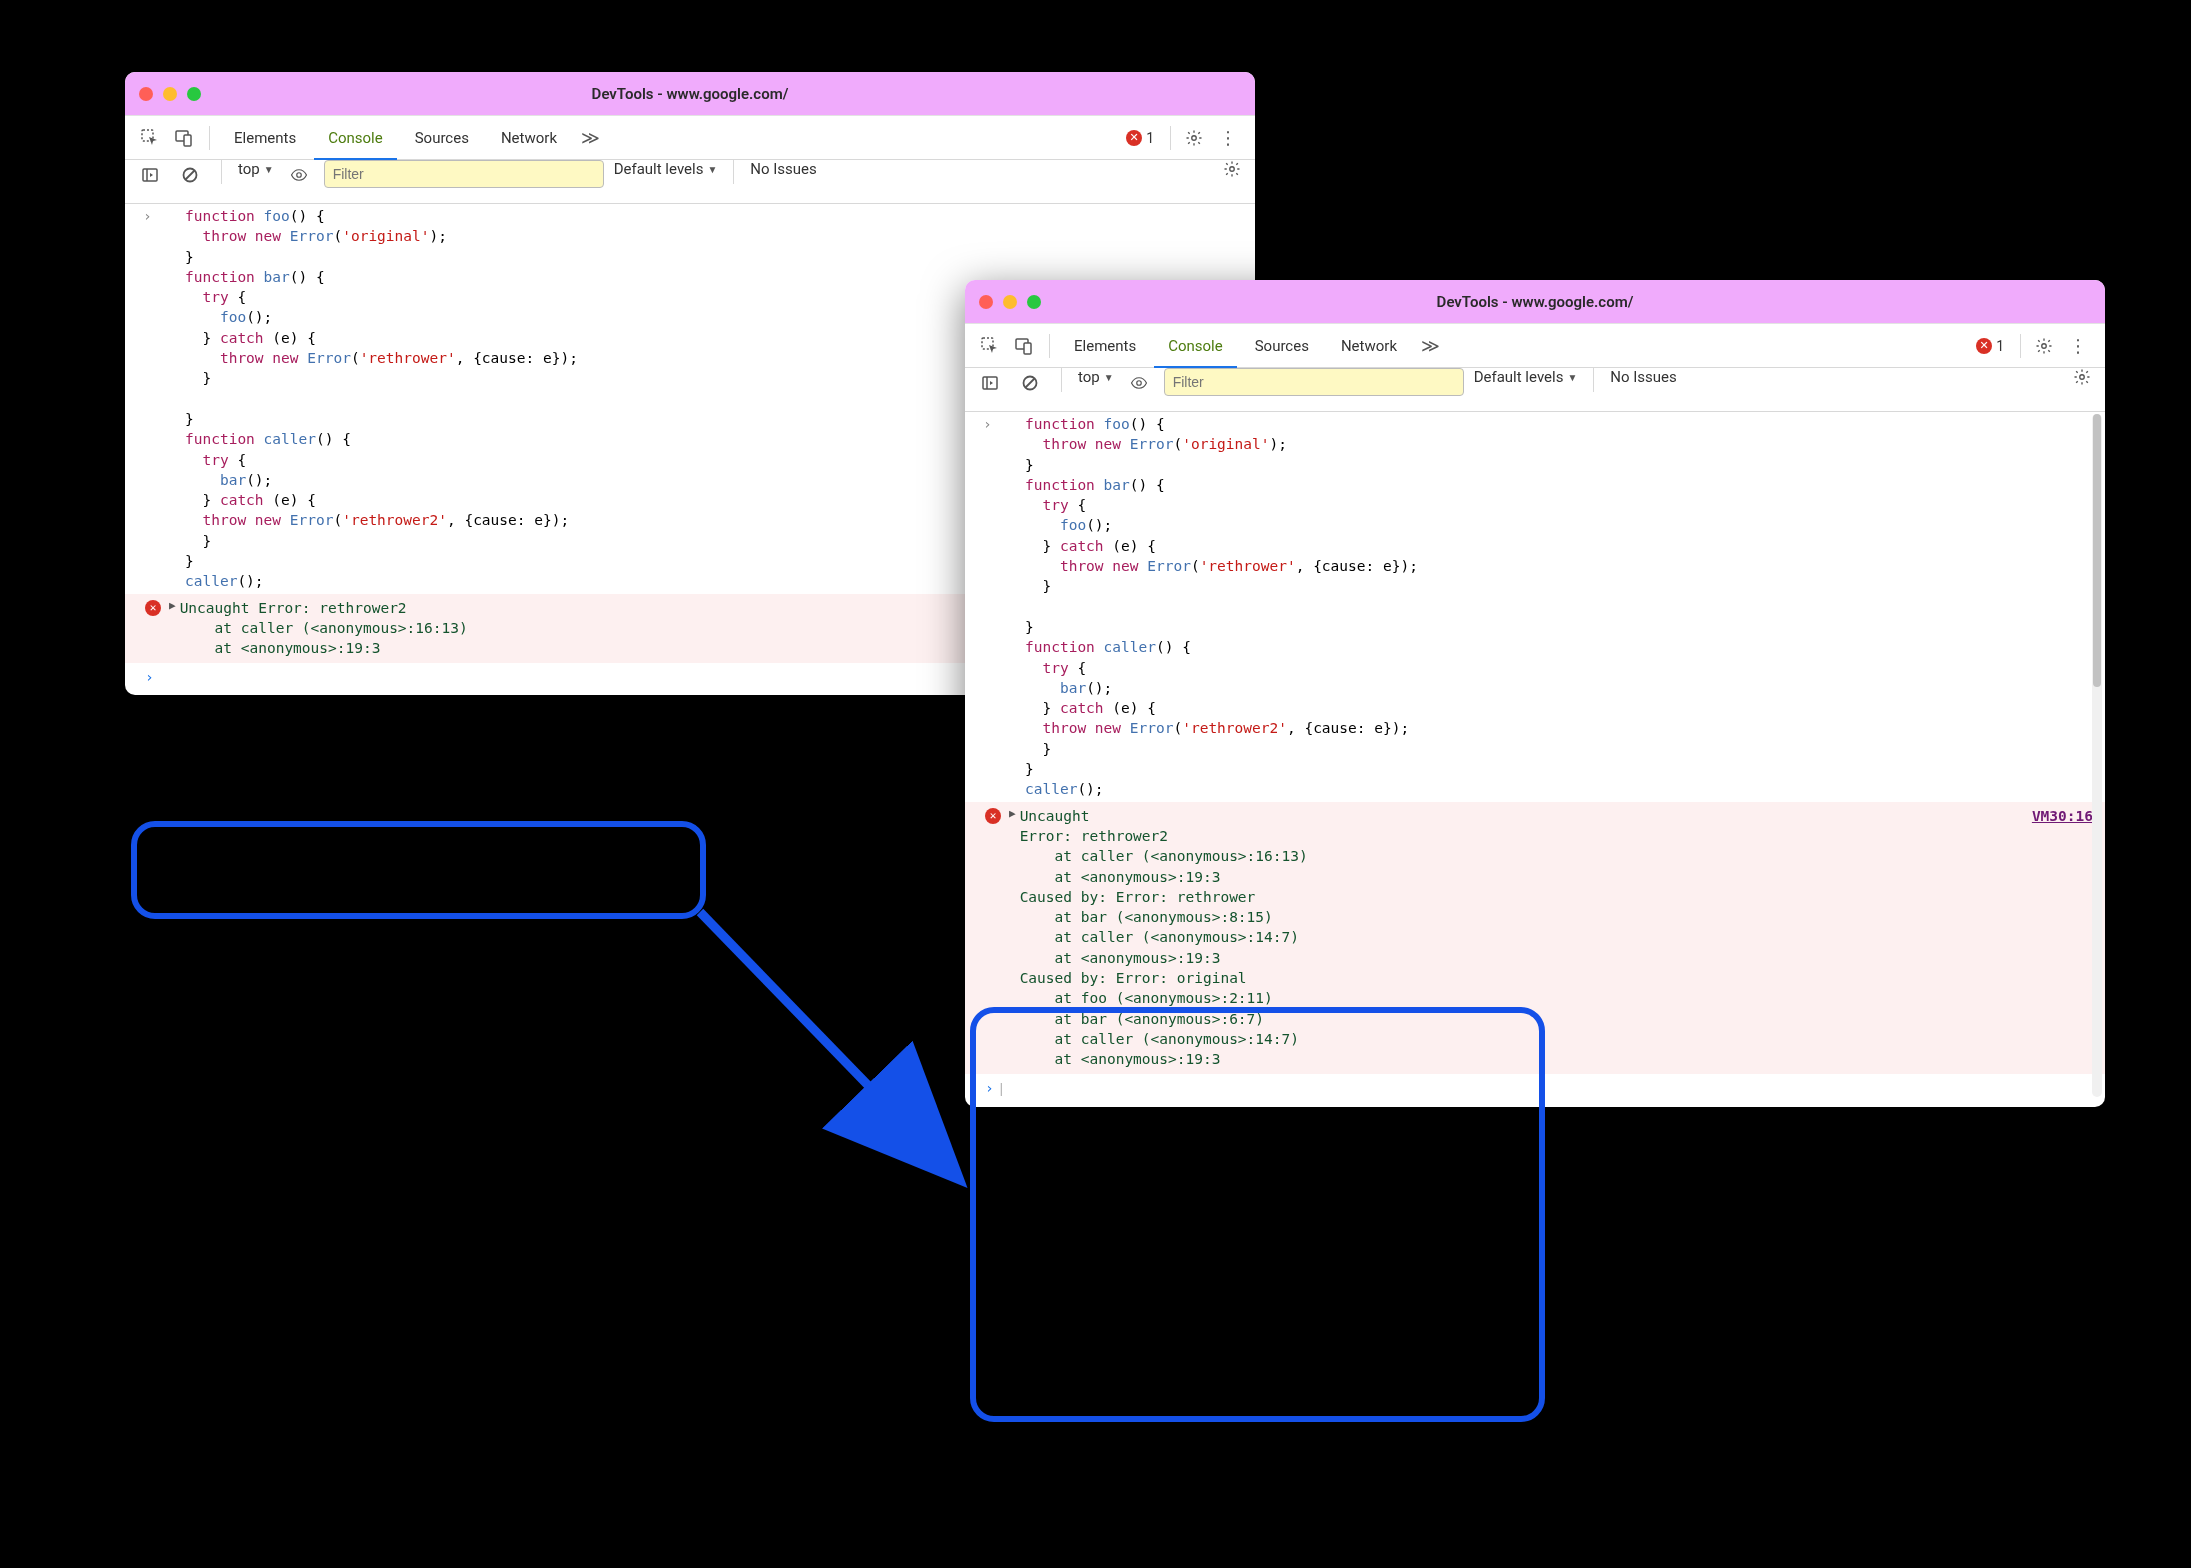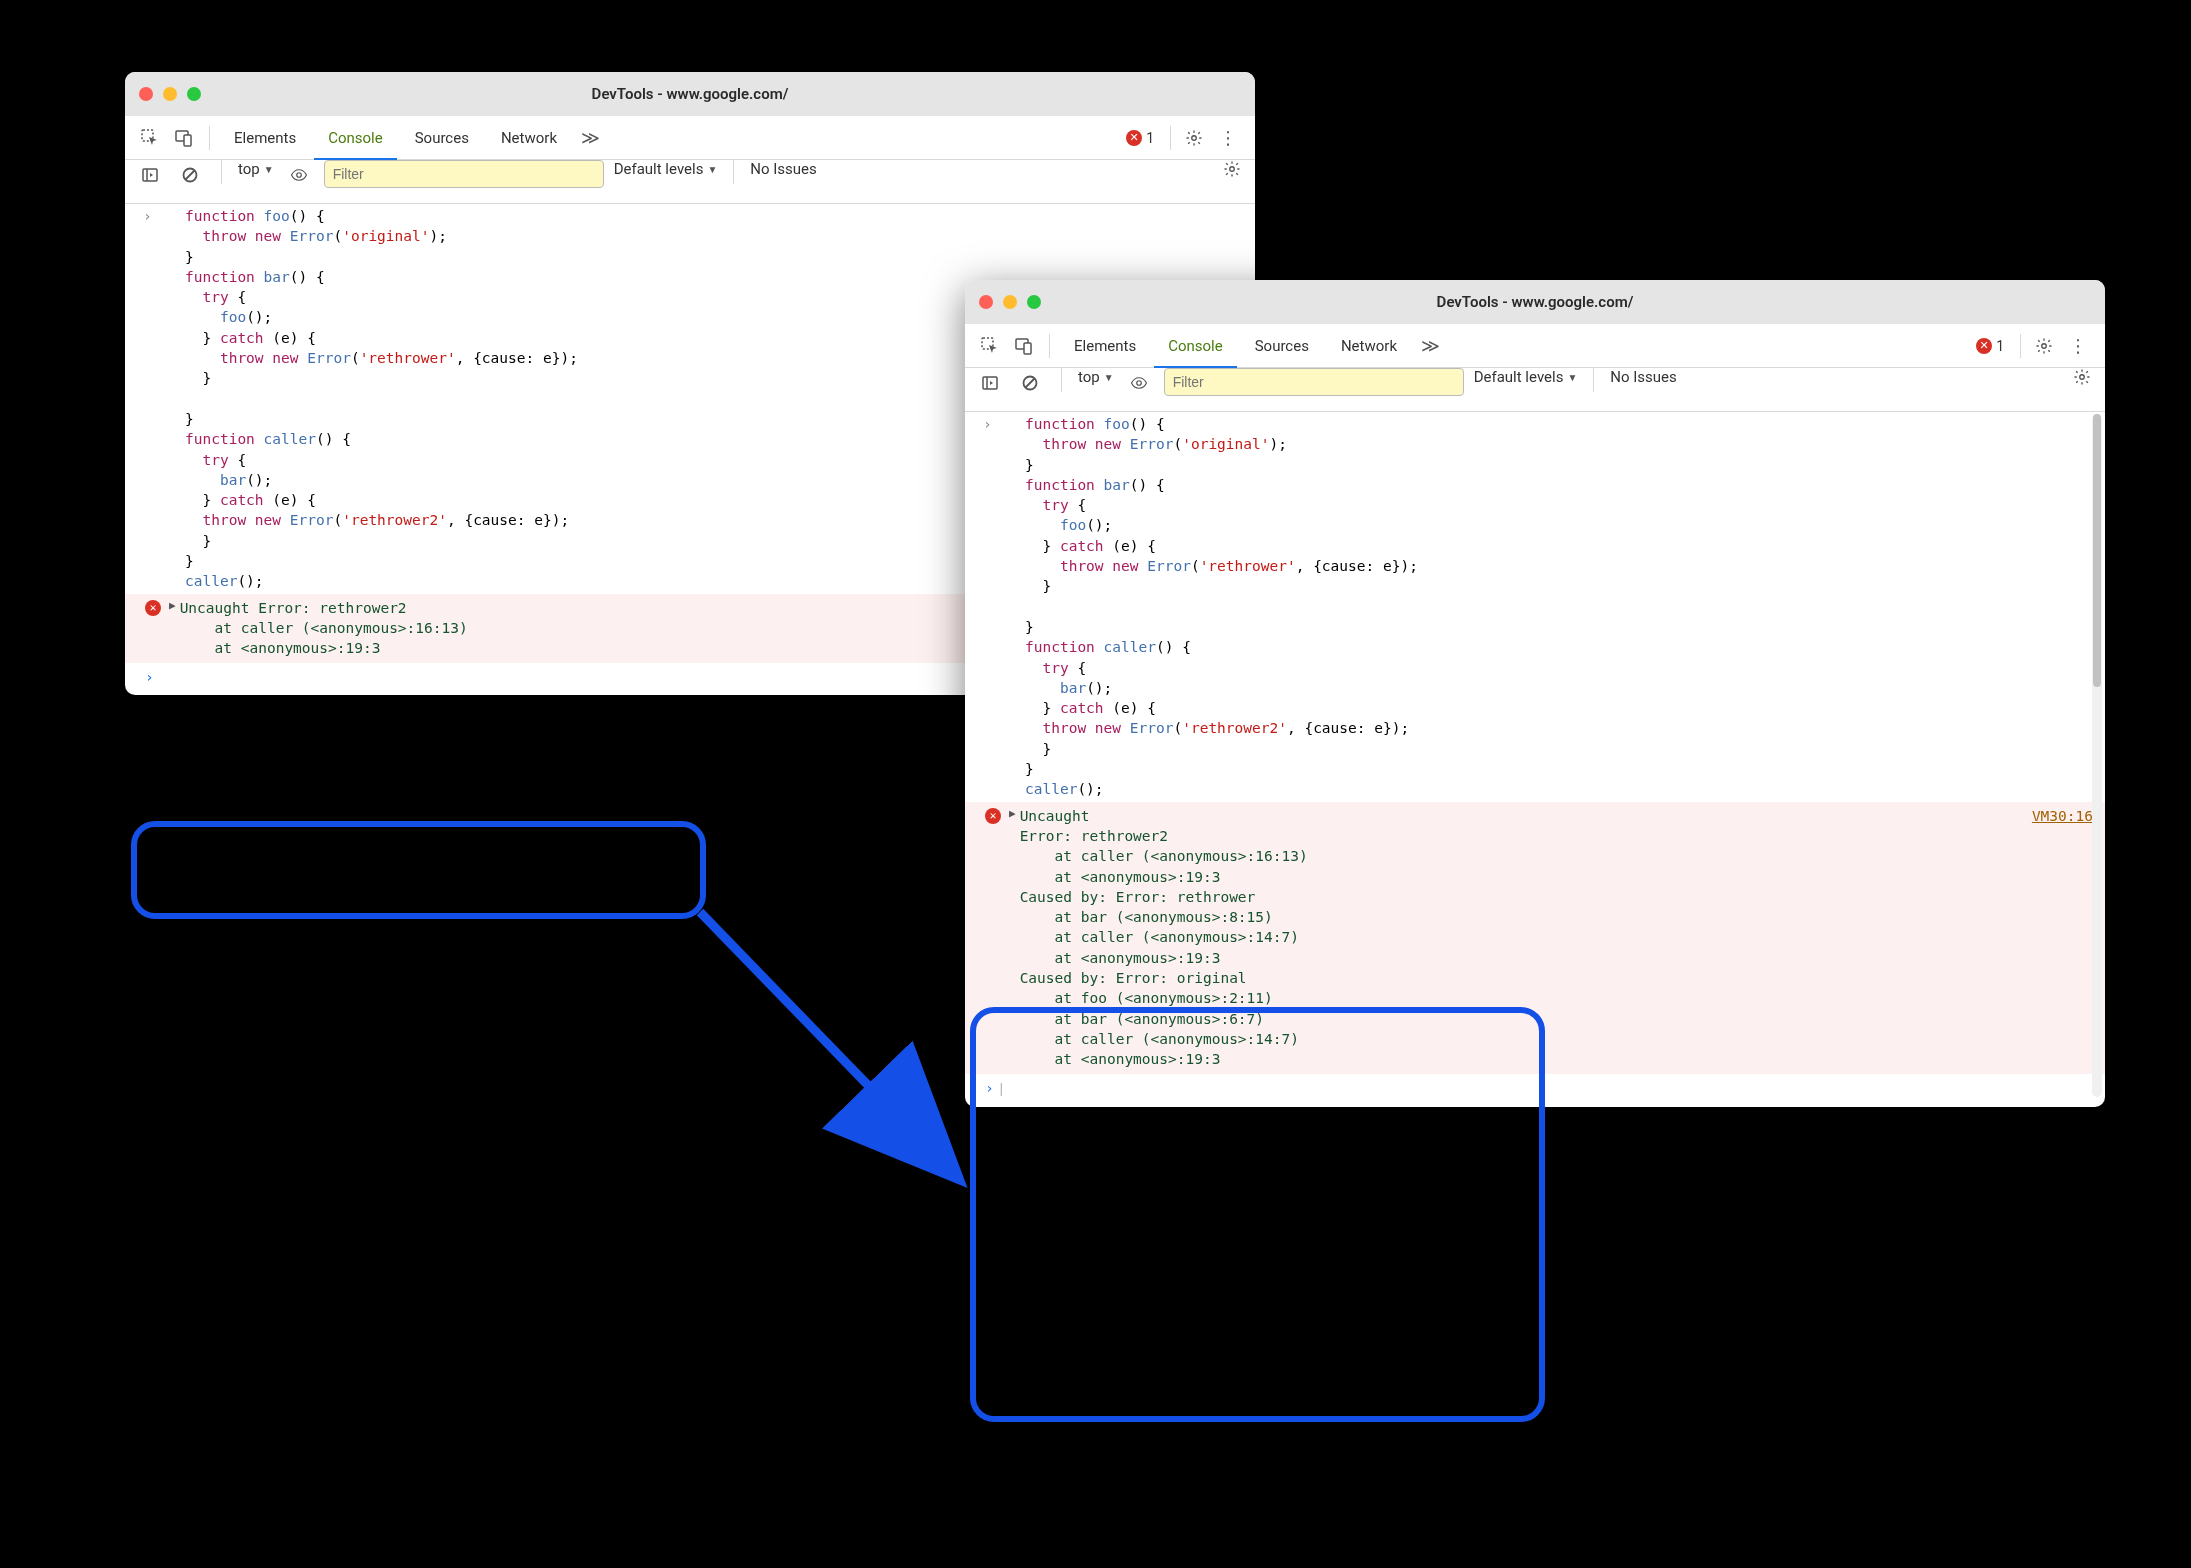--- a/index.html
+++ b/index.html
@@ -21,21 +21,21 @@
     overflow: hidden;
   }
   .win1 { left: 125px; top: 72px; width: 1130px; }
   .win2 { left: 965px; top: 280px; width: 1140px; }
   .titlebar {
     height: 44px;
     display: flex;
     align-items: center;
     padding: 0 14px;
     border-bottom: 1px solid #e3e3e3;
-    background: #e5e5e5;
+    background: #f0abfc;
     position: relative;
   }
   .traffic { display: flex; gap: 10px; }
   .dot { width: 14px; height: 14px; border-radius: 50%; }
   .dot.red { background: #ff5f57; }
   .dot.yellow { background: #febc2e; }
   .dot.green { background: #28c840; }
   .titletext {
     position: absolute;
     left: 0; right: 0;
@@ -171,21 +171,21 @@
     display: inline-flex;
     align-items: center;
     justify-content: center;
     font-size: 11px;
     margin-right: 8px;
     margin-top: 2px;
     flex-shrink: 0;
   }
   .disclosure { color: #555; margin-right: 4px; font-size:11px; }
   .err-text { white-space: pre; color: #14532d; flex:1;}
-  .err-link { color: #a16207; text-decoration: underline; margin-left:auto; padding-left:20px; }
+  .err-link { color: #701a75; text-decoration: underline; margin-left:auto; padding-left:20px;font-weight:bold; }
   .highlight-box {
     position: absolute;
     border: 6px solid #1450e8;
     border-radius: 24px;
     pointer-events: none;
     z-index: 10;
   }
   .bottom-prompt {
     padding: 6px 20px 10px 20px;
     font-family: ui-monospace, SFMono-Regular, Menlo, Consolas, monospace;

